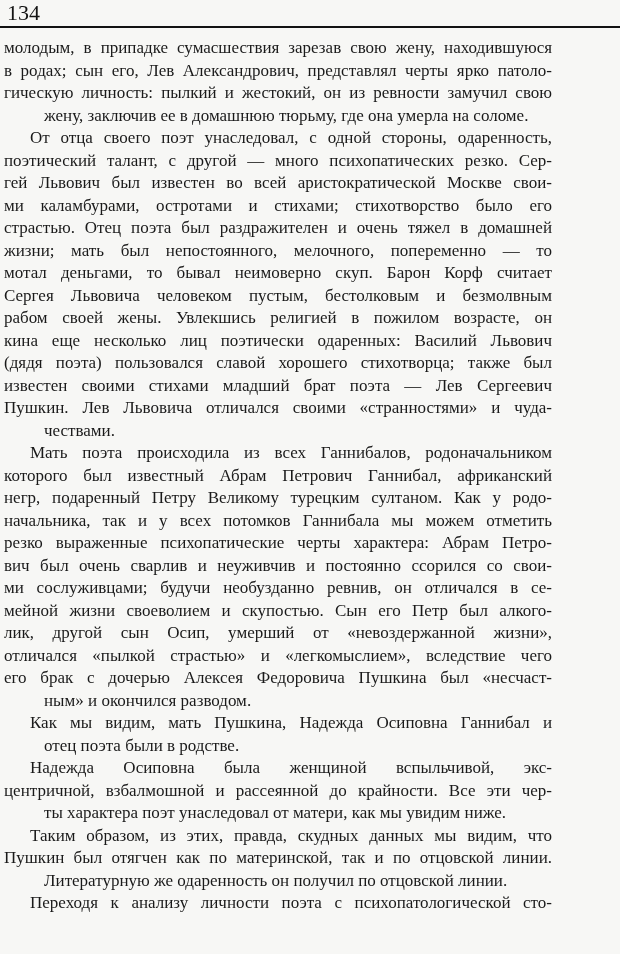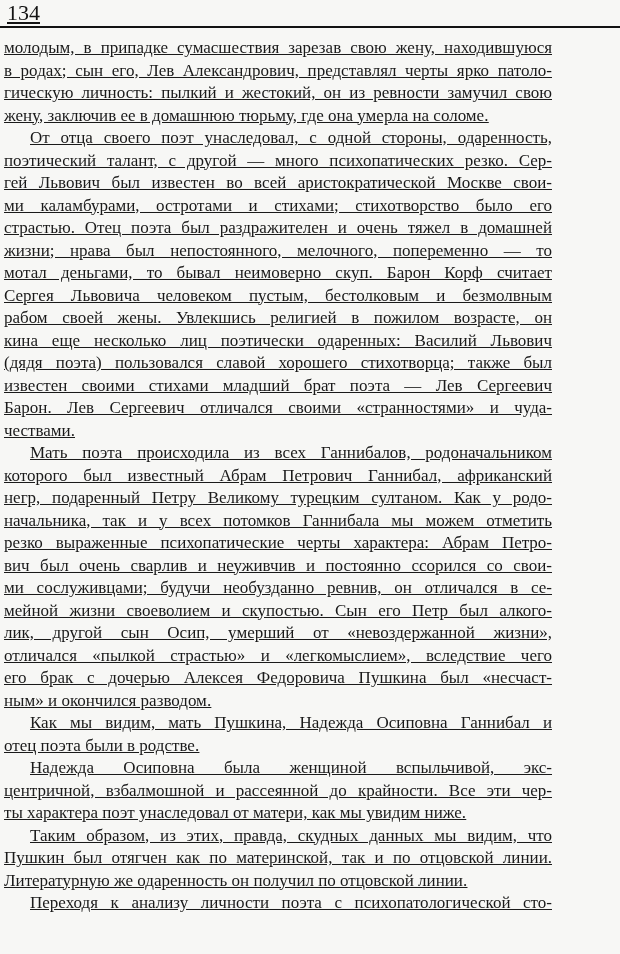--- a/index.html
+++ b/index.html
@@ -1,15 +1,15 @@
 <!DOCTYPE html>
 <html><head>
 <meta charset="utf-8">
 <style>
-  * { margin: 0; padding: 0; box-sizing: border-box; text-decoration: underline; }
+  * { margin: 0; padding: 0; box-sizing: border-box; }
   html, body { background: #e9e9e7; }
   .page {
     position: relative;
     width: 620px;
     height: 954px;
     margin: 0 auto;
     background: #f7f7f5;
     color: #1a1a1a;
     font-family: "Liberation Serif", "DejaVu Serif", serif;
     overflow: hidden;
@@ -41,49 +41,49 @@
   .paragraph { }
   .line {
     height: 22.5px;
     line-height: 22.5px;
     white-space: normal;
     text-align: justify;
     text-align-last: justify;
     overflow: visible;
   }
   .line.indent { padding-left: 26px; }
-  .line.para-end { text-align-last: left; }
+  .line.para-end { text-align-last: left; margin-left: 40px; }
 </style>
 </head>
 <body>
 
 <div class="page">
   <div class="page-number">134</div>
   <div class="header-rule"></div>
   <div class="body-text">
       <div class="paragraph">
         <div class="line">молодым, в припадке сумасшествия зарезав свою жену, находившуюся</div>
         <div class="line">в родах; сын его, Лев Александрович, представлял черты ярко патоло-</div>
         <div class="line">гическую личность: пылкий и жестокий, он из ревности замучил свою</div>
         <div class="line para-end">жену, заключив ее в домашнюю тюрьму, где она умерла на соломе.</div>
       </div>
       <div class="paragraph">
         <div class="line indent">От отца своего поэт унаследовал, с одной стороны, одаренность,</div>
         <div class="line">поэтический талант, с другой — много психопатических резко. Сер-</div>
         <div class="line">гей Львович был известен во всей аристократической Москве свои-</div>
         <div class="line">ми каламбурами, остротами и стихами; стихотворство было его</div>
         <div class="line">страстью. Отец поэта был раздражителен и очень тяжел в домашней</div>
-        <div class="line">жизни; нрава был непостоянного, мелочного, попеременно — то</div>
+        <div class="line">жизни; мать был непостоянного, мелочного, попеременно — то</div>
         <div class="line">мотал деньгами, то бывал неимоверно скуп. Барон Корф считает</div>
         <div class="line">Сергея Львовича человеком пустым, бестолковым и безмолвным</div>
         <div class="line">рабом своей жены. Увлекшись религией в пожилом возрасте, он</div>
         <div class="line">кина еще несколько лиц поэтически одаренных: Василий Львович</div>
         <div class="line">(дядя поэта) пользовался славой хорошего стихотворца; также был</div>
         <div class="line">известен своими стихами младший брат поэта — Лев Сергеевич</div>
-        <div class="line">Барон. Лев Сергеевич отличался своими «странностями» и чуда-</div>
+        <div class="line">Пушкин. Лев Львовича отличался своими «странностями» и чуда-</div>
         <div class="line para-end">чествами.</div>
       </div>
       <div class="paragraph">
         <div class="line indent">Мать поэта происходила из всех Ганнибалов, родоначальником</div>
         <div class="line">которого был известный Абрам Петрович Ганнибал, африканский</div>
         <div class="line">негр, подаренный Петру Великому турецким султаном. Как у родо-</div>
         <div class="line">начальника, так и у всех потомков Ганнибала мы можем отметить</div>
         <div class="line">резко выраженные психопатические черты характера: Абрам Петро-</div>
         <div class="line">вич был очень сварлив и неуживчив и постоянно ссорился со свои-</div>
         <div class="line">ми сослуживцами; будучи необузданно ревнив, он отличался в се-</div>

